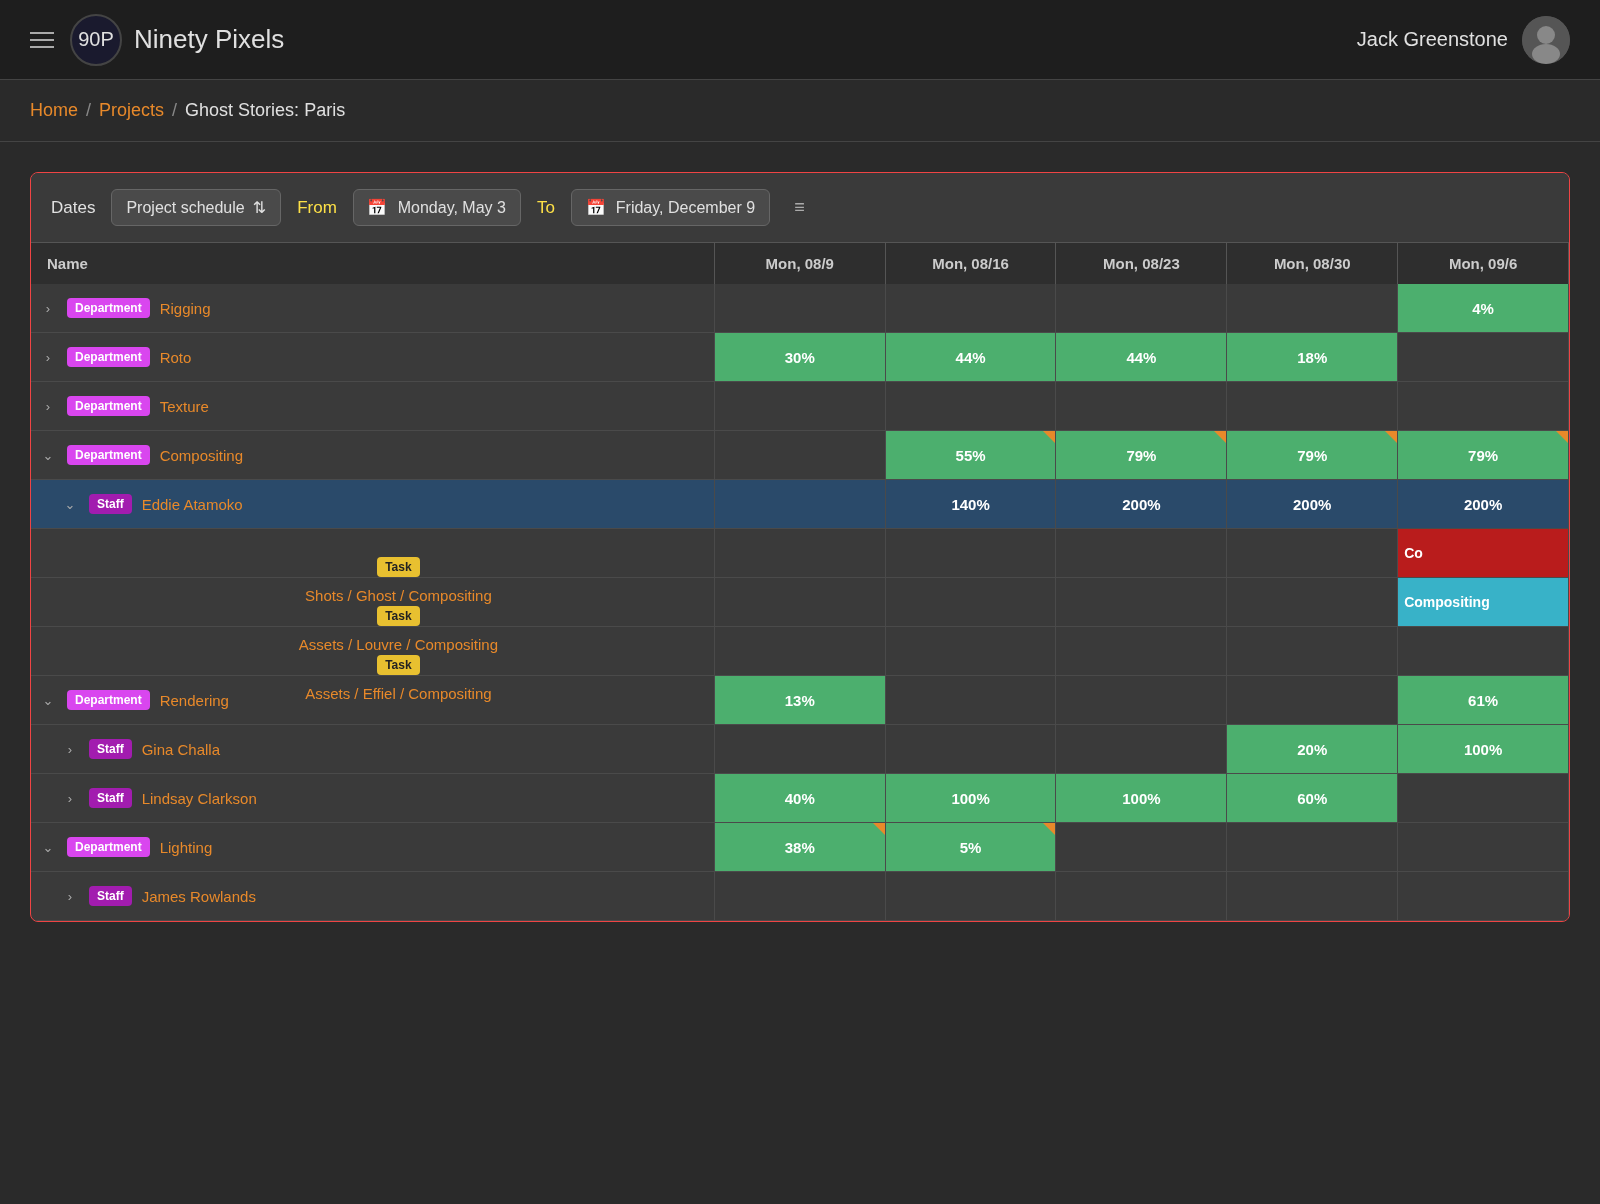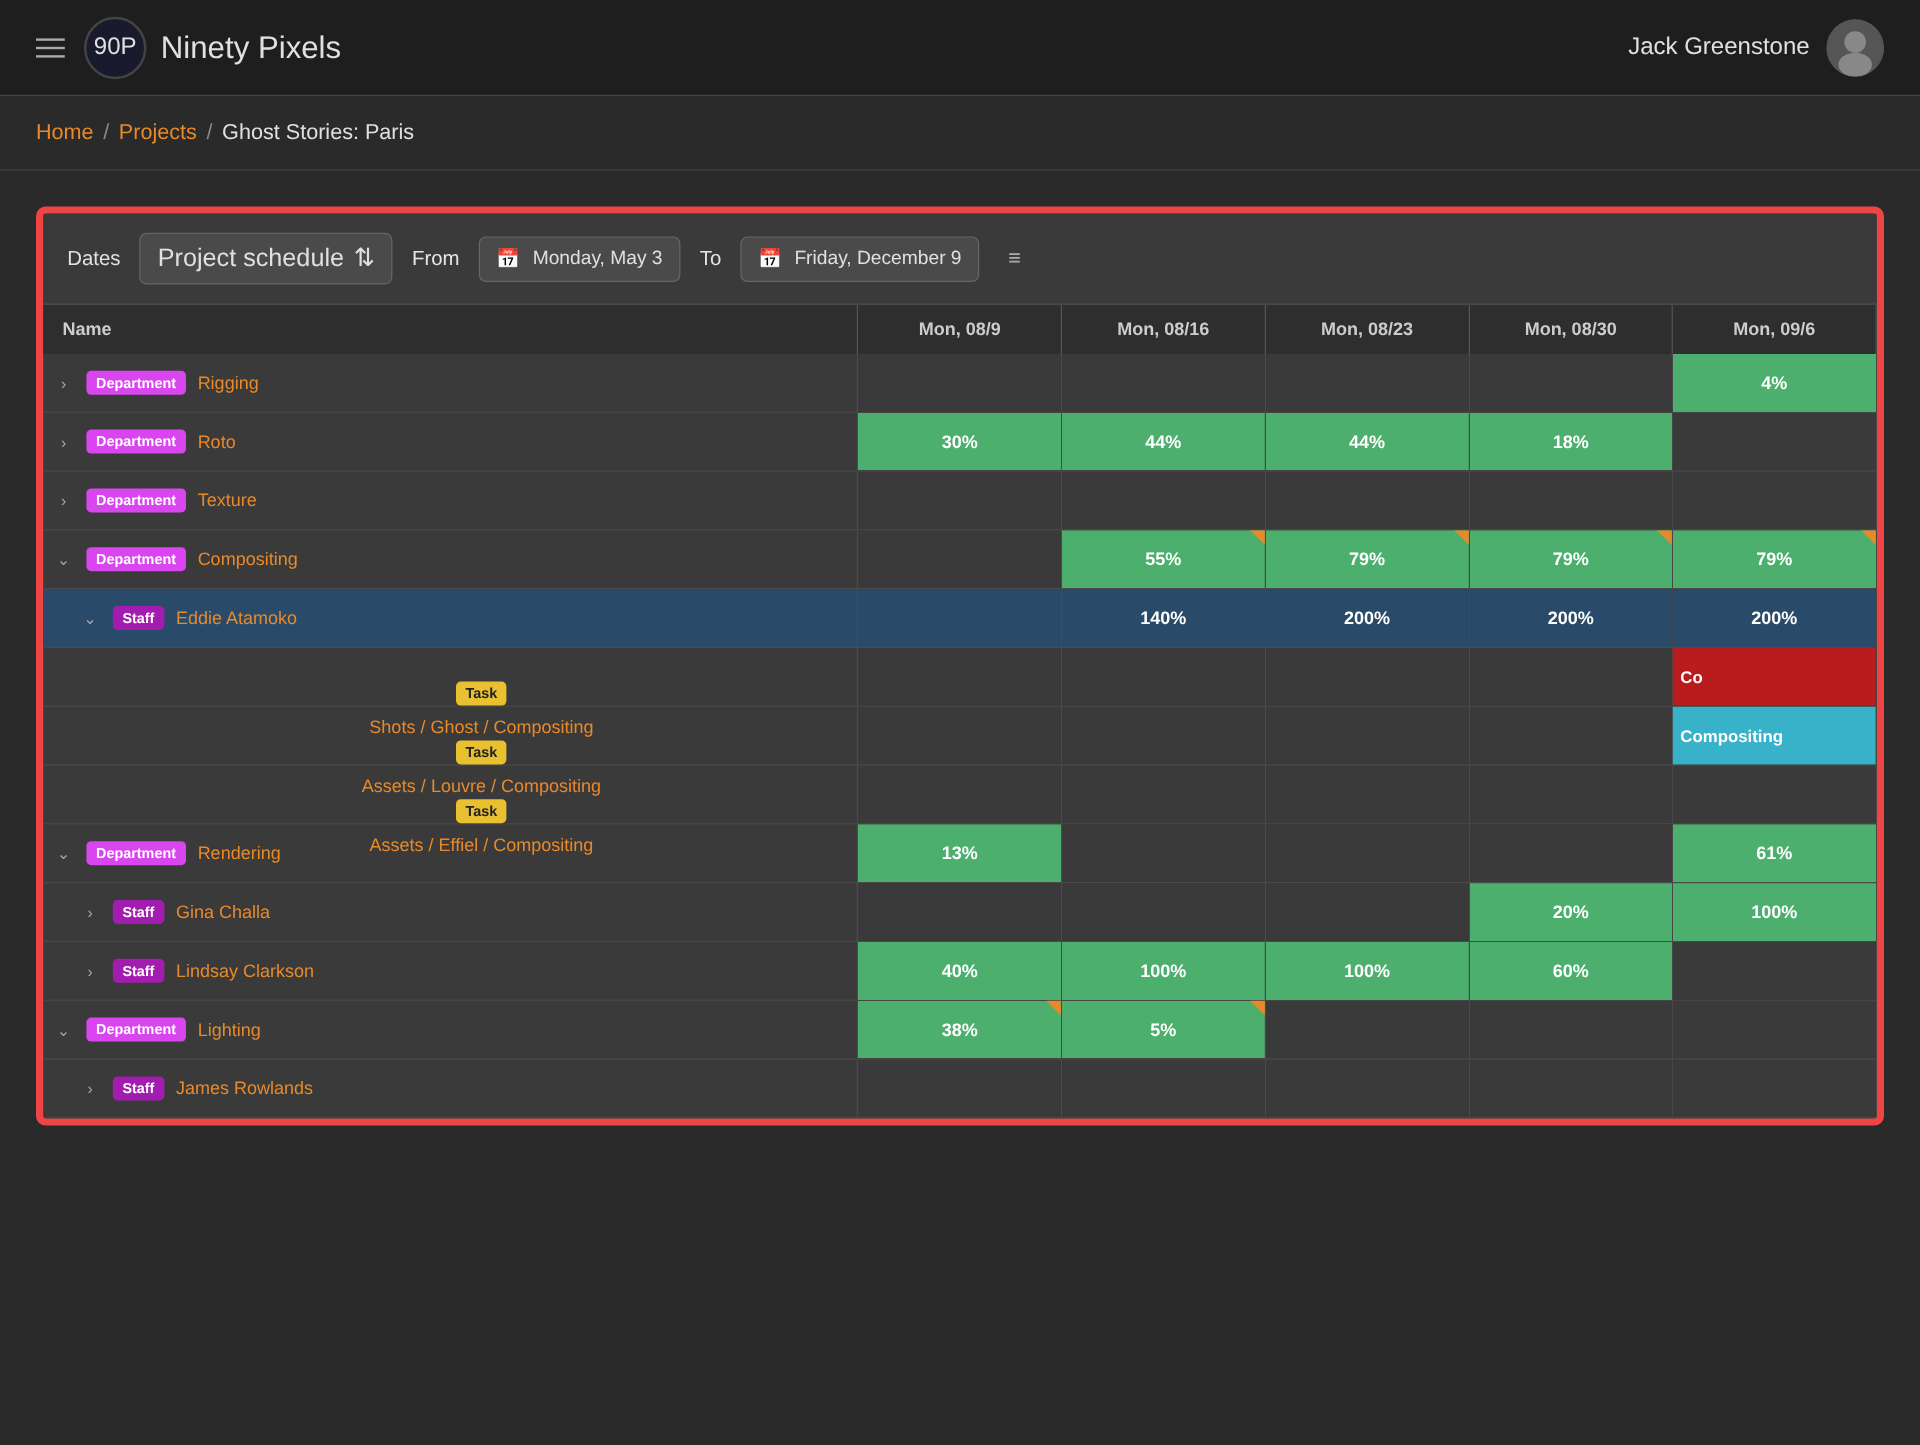--- a/index.html
+++ b/index.html
@@ -100,21 +100,21 @@
     
     .main {
       padding: 30px;
     }
 
     
     .schedule-container {
       background: #3a3a3a;
       border-radius: 8px;
       overflow: hidden;
-      border: 6px solid #ef4444;
+      border: 1px solid #ef4444;
     }
 
     
     .toolbar {
       display: flex;
       align-items: center;
       gap: 16px;
       padding: 16px 20px;
       background: #3a3a3a;
       border-bottom: 1px solid #555;
@@ -122,29 +122,29 @@
     .toolbar-label {
       font-size: 17px;
       color: #e0e0e0;
     }
     .schedule-select {
       background: #4a4a4a;
       border: 1px solid #666;
       border-radius: 6px;
       padding: 8px 14px;
       color: #e0e0e0;
-      font-size: 21px;
+      font-size: 16px;
       display: flex;
       align-items: center;
       gap: 8px;
       cursor: pointer;
     }
     .from-to-label {
       font-size: 17px;
-      color: #e5e5e5;
+      color: #fde047;
     }
     .date-input {
       background: #4a4a4a;
       border: 1px solid #666;
       border-radius: 6px;
       padding: 8px 14px;
       color: #e0e0e0;
       font-size: 16px;
       display: flex;
       align-items: center;

